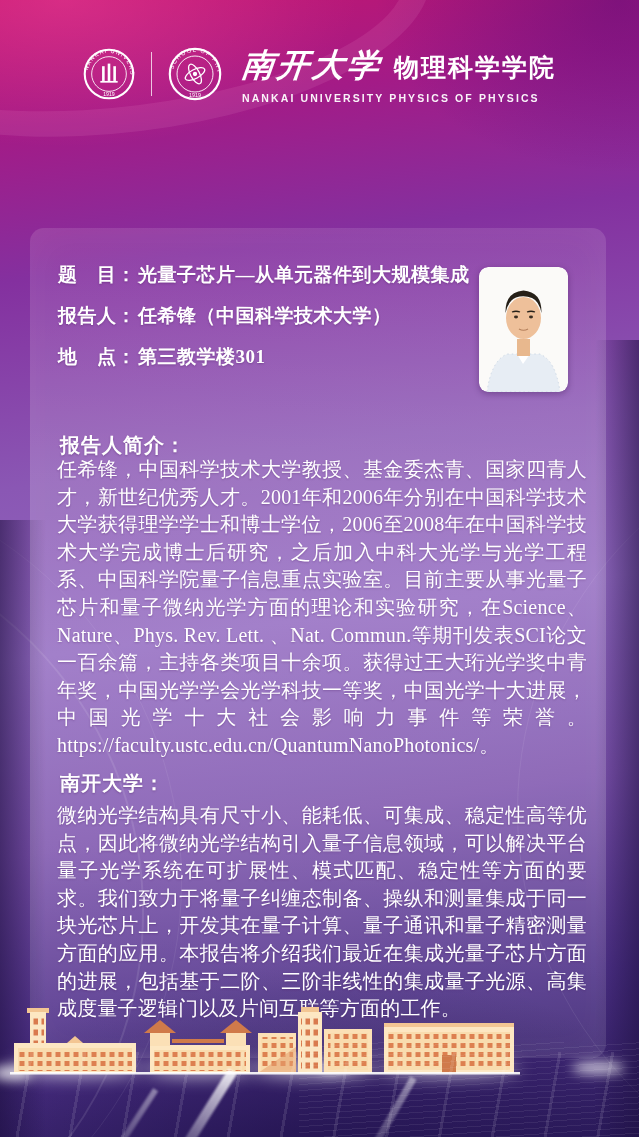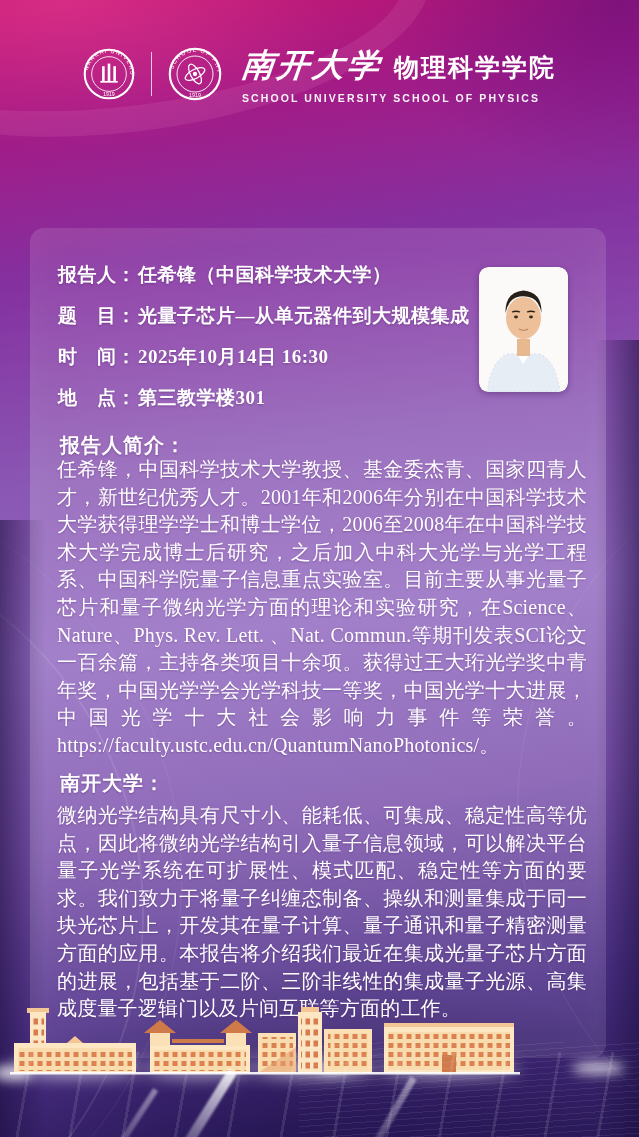--- a/index.html
+++ b/index.html
@@ -138,31 +138,30 @@
       <ellipse cx="30" cy="30" rx="12" ry="5" fill="none" stroke="#ffffff" stroke-width="1.4" transform="rotate(-28 30 30)"></ellipse>
       <ellipse cx="30" cy="30" rx="12" ry="5" fill="none" stroke="#ffffff" stroke-width="1.4" transform="rotate(62 30 30)"></ellipse>
       <circle cx="30" cy="30" r="2.4" fill="#ffffff"></circle>
       <text x="30" y="55.5" font-size="6" fill="#ffffff" text-anchor="middle" font-family="Liberation Sans, sans-serif">1919</text>
     </svg>
     <div class="brand">
       <div class="brand-row">
         <span class="cn-univ">南开大学</span>
         <span class="cn-school">物理科学学院</span>
       </div>
-      <span class="en-line">SCHOOL UNIVERSITY SCHOOL OF PHYSICS</span>
+      <span class="en-line">NANKAI UNIVERSITY PHYSICS OF PHYSICS</span>
     </div>
   </div>
 
 
   <div class="panel"></div>
 
   <div class="details">
+    <div class="detail-row"><span class="lbl">题　目：</span><span>光量子芯片—从单元器件到大规模集成</span></div>
     <div class="detail-row"><span class="lbl">报告人：</span><span>任希锋（中国科学技术大学）</span></div>
-    <div class="detail-row"><span class="lbl">题　目：</span><span>光量子芯片—从单元器件到大规模集成</span></div>
-    <div class="detail-row"><span class="lbl">时　间：</span><span>2025年10月14日 16:30</span></div>
     <div class="detail-row"><span class="lbl">地　点：</span><span>第三教学楼301</span></div>
   </div>
 
   <div class="photo">
     <svg width="89" height="125" viewBox="0 0 89 125">
       <rect width="89" height="125" rx="9" fill="#fbfaf8"></rect>
       <path d="M8,125 Q12,94 28,87 L61,87 Q77,94 81,125 Z" fill="#e7edf4"></path>
       <path d="M8,125 Q12,94 28,87 L61,87 Q77,94 81,125 Z" fill="none" stroke="#c8d4e2" stroke-width="0.8" stroke-dasharray="1.5 3"></path>
       <path d="M38,87 L44,97 L51,87 Z" fill="#ffffff"></path>
       <rect x="38" y="72" width="13" height="17" fill="#e8b88e"></rect>

